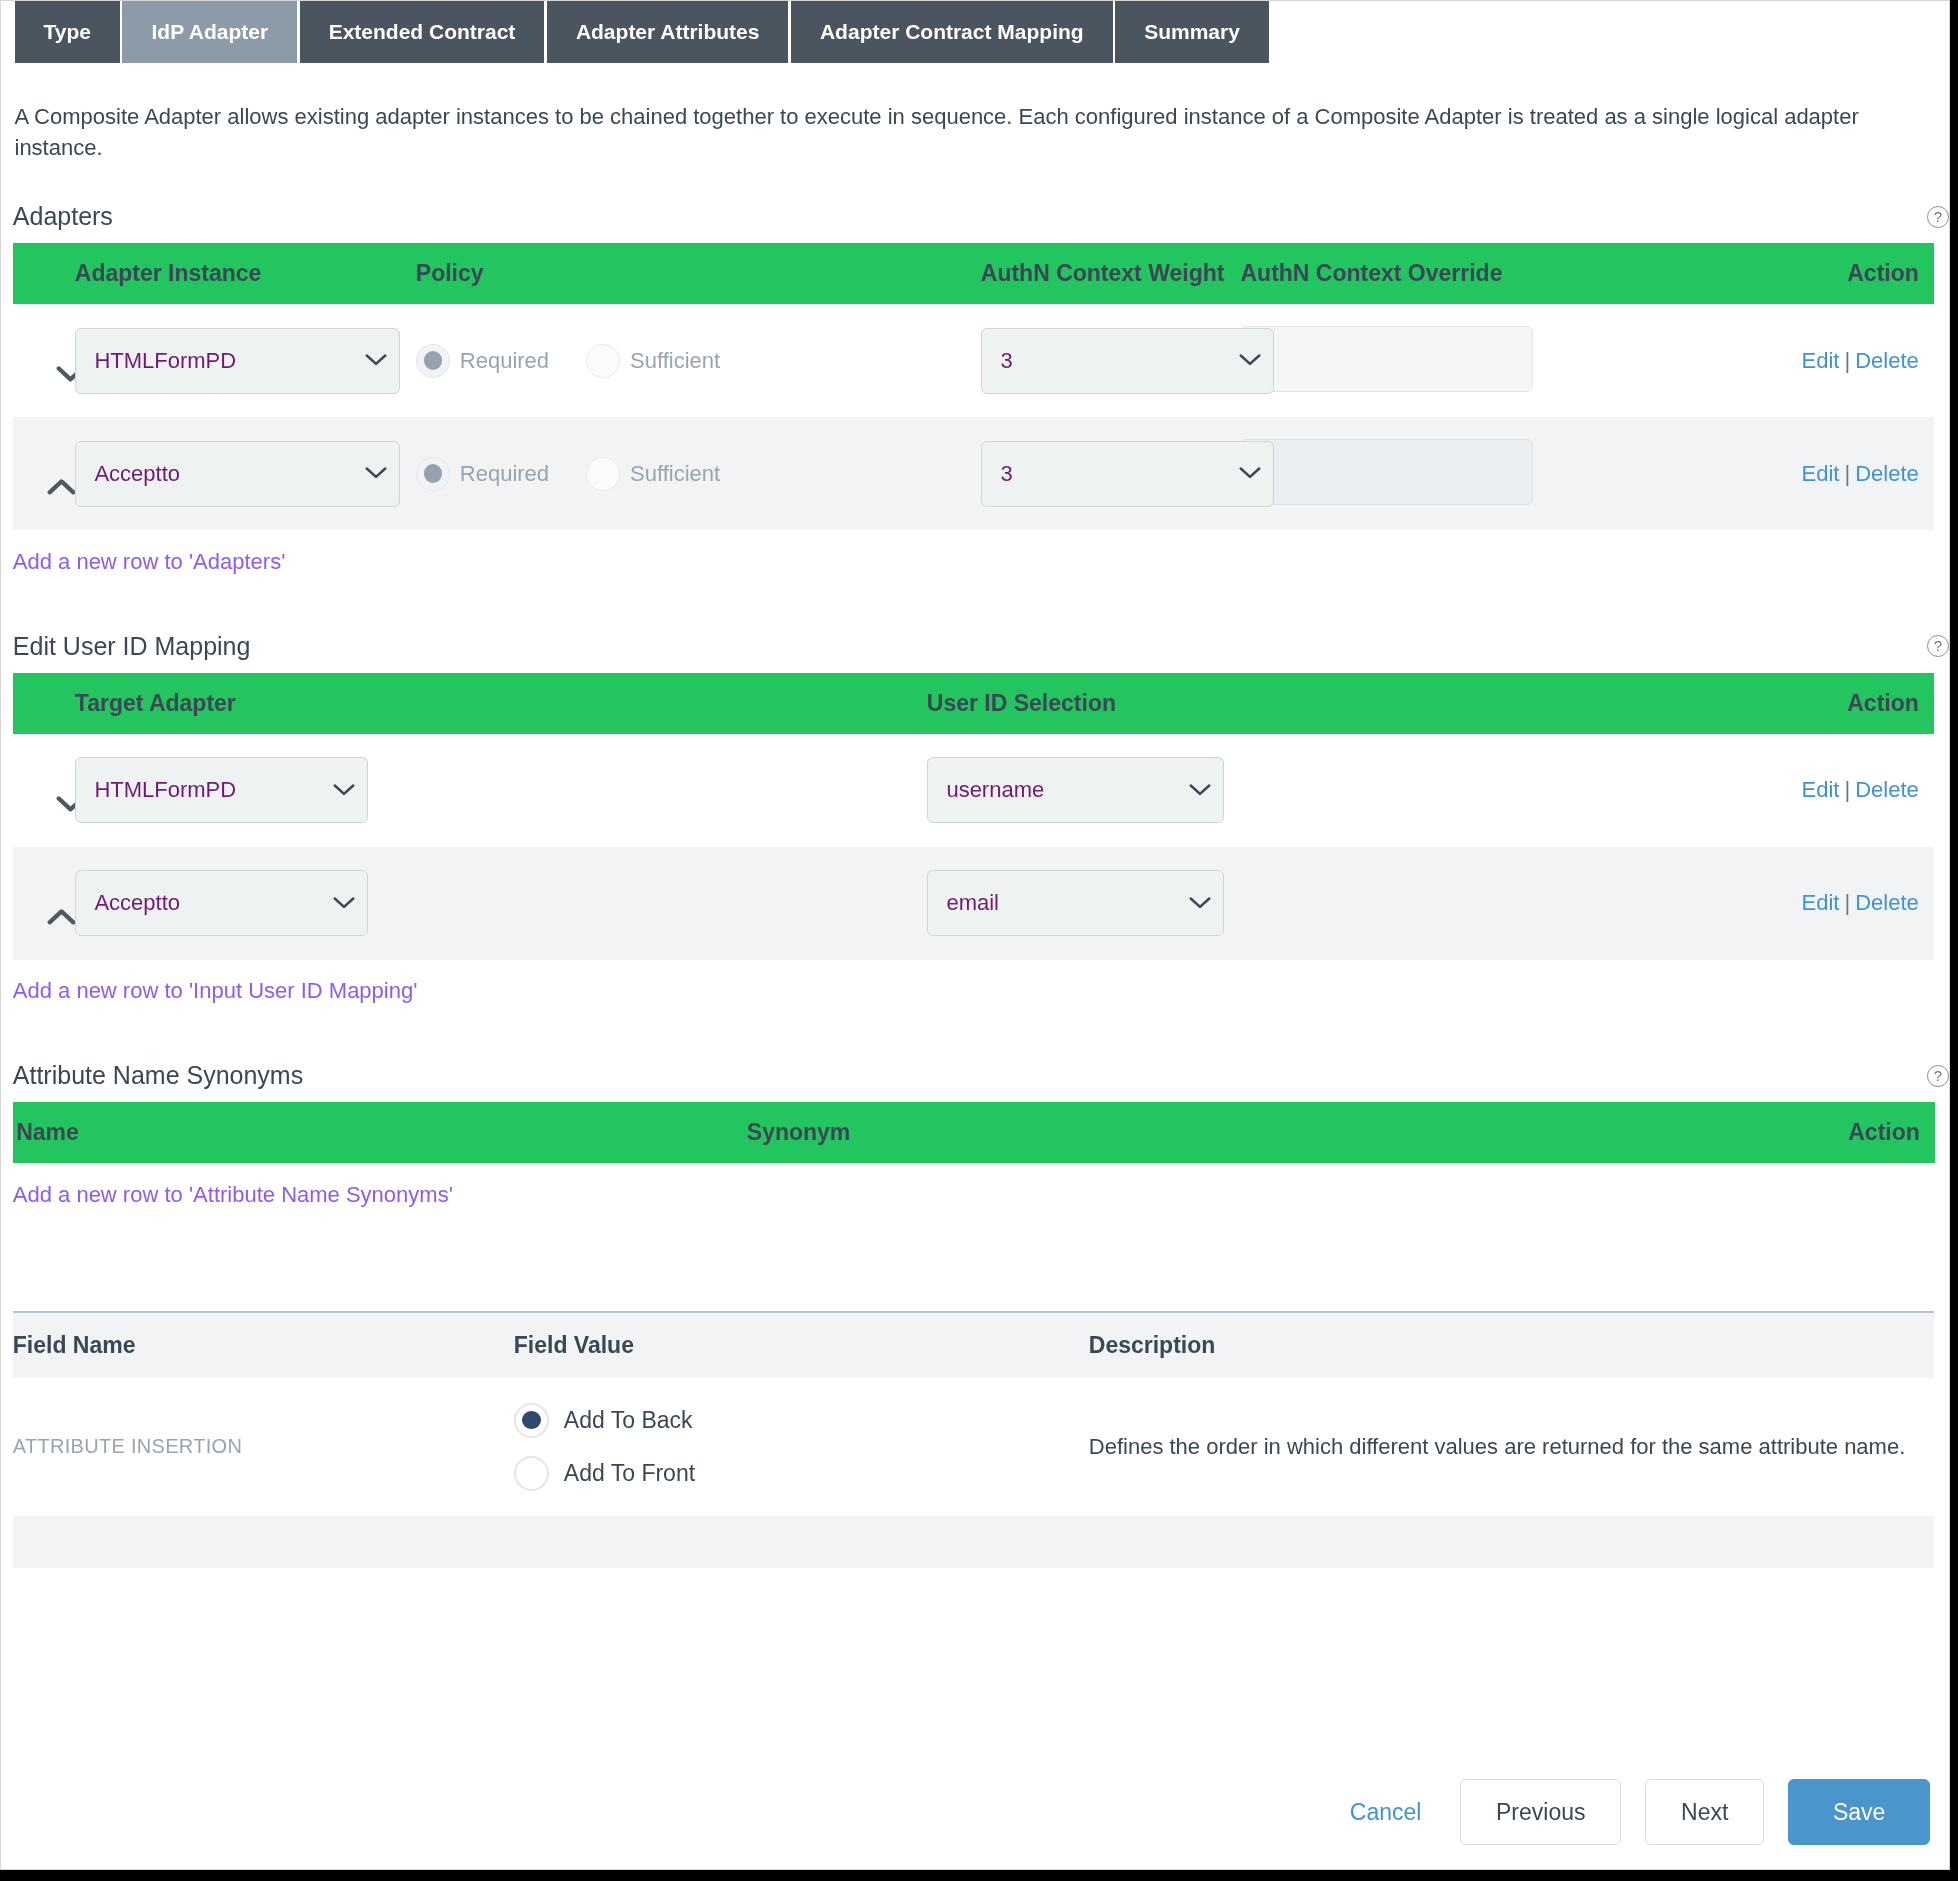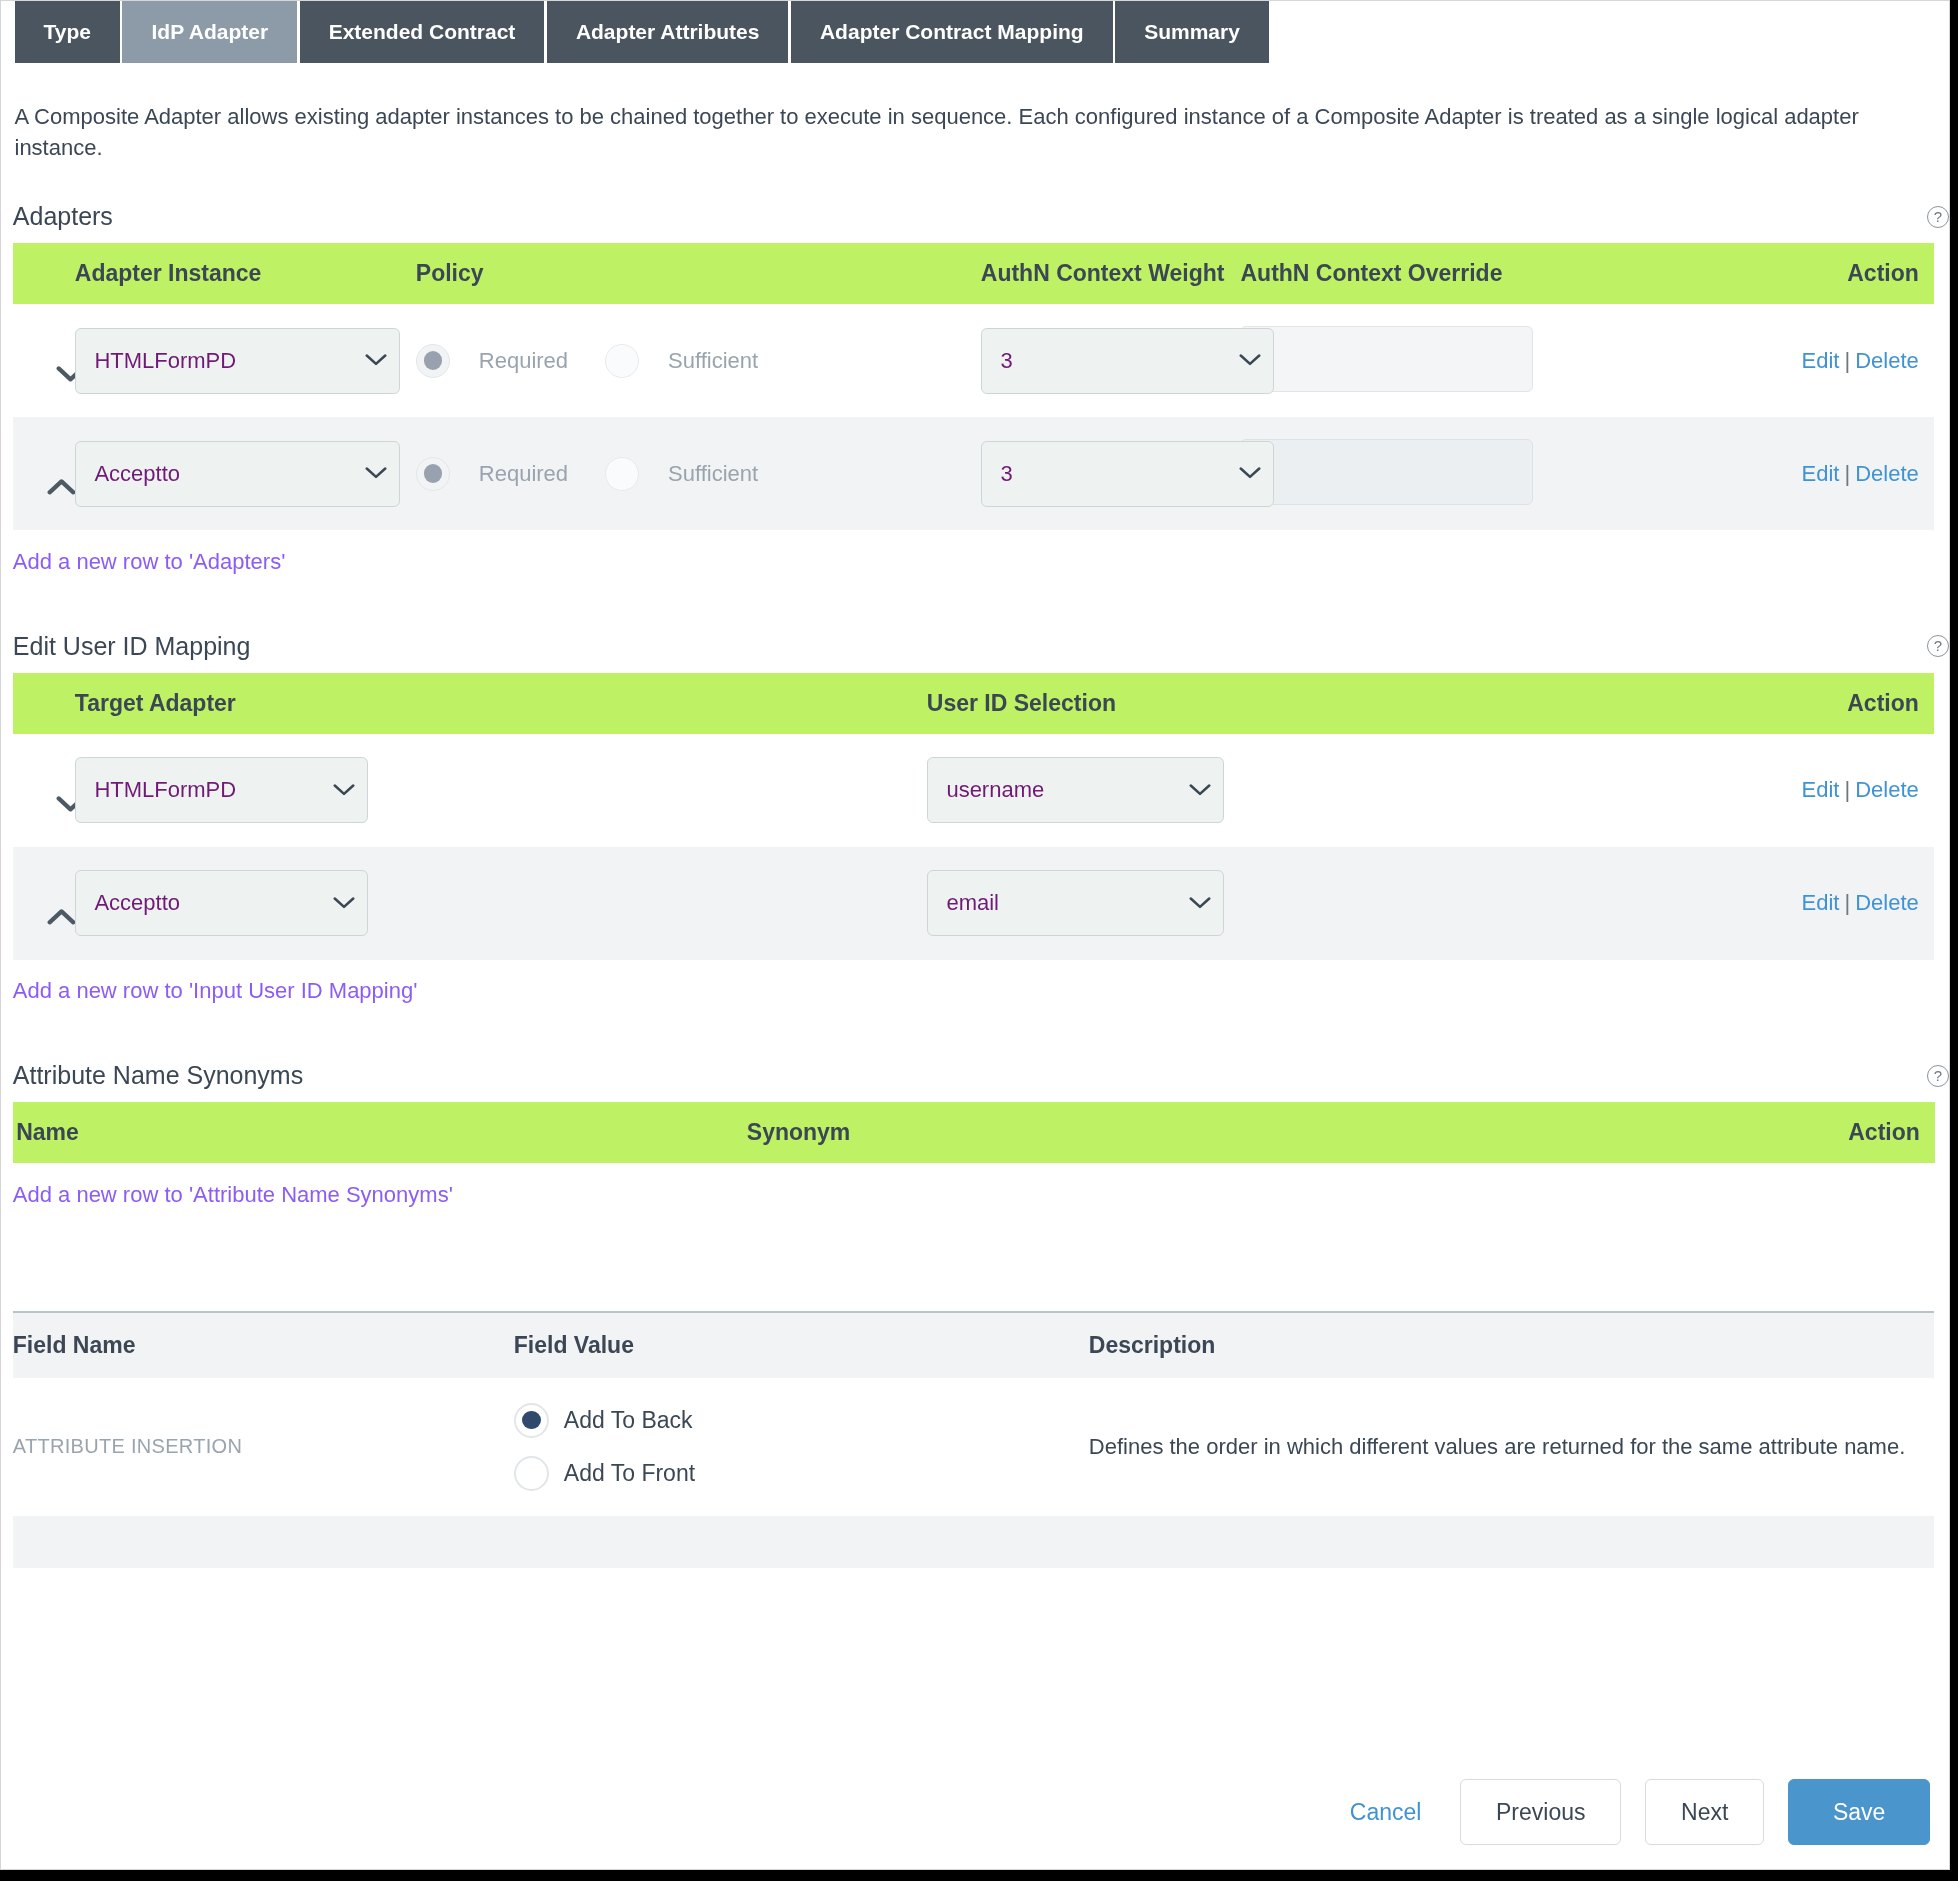--- a/index.html
+++ b/index.html
@@ -113,21 +113,21 @@
   }
 
   
   .tbl {
     width: 1921px;
     margin: 0 0 0 11.8px;
     border-collapse: collapse;
     table-layout: fixed;
   }
   .tbl thead th {
-    background: #bef264;
+    background: #22c55e;
     text-align: left;
     font-size: 23px;
     font-weight: bold;
     color: #3b4754;
     padding: 14.3px 0 14.3px 0;
     height: 61px;
     vertical-align: middle;
   }
   .tbl tbody td {
     padding: 0;
@@ -182,21 +182,21 @@
     height: 66px;
     background: #f3f5f7;
     border: 0.8px solid #e1e5e9;
     border-radius: 5.9px;
     cursor: text;
   }
   tr.alt .txtinput { background: #eceff2; border-color: #dde2e6; }
 
   
   .radio-group { display: flex; align-items: center; gap: 37px; }
-  .radio-opt { display: flex; align-items: center; gap: 29px; cursor: default; }
+  .radio-opt { display: flex; align-items: center; gap: 10px; cursor: default; }
   .radio {
     width: 34px; height: 34px; border-radius: 50%;
     background: #f1f3f5;
     border: 0.8px solid #e4e7ea;
     display: inline-flex; align-items: center; justify-content: center;
     flex: none;
   }
   .radio .dot {
     width: 18.6px; height: 18.6px; border-radius: 50%;
     background: #97a2ae;

